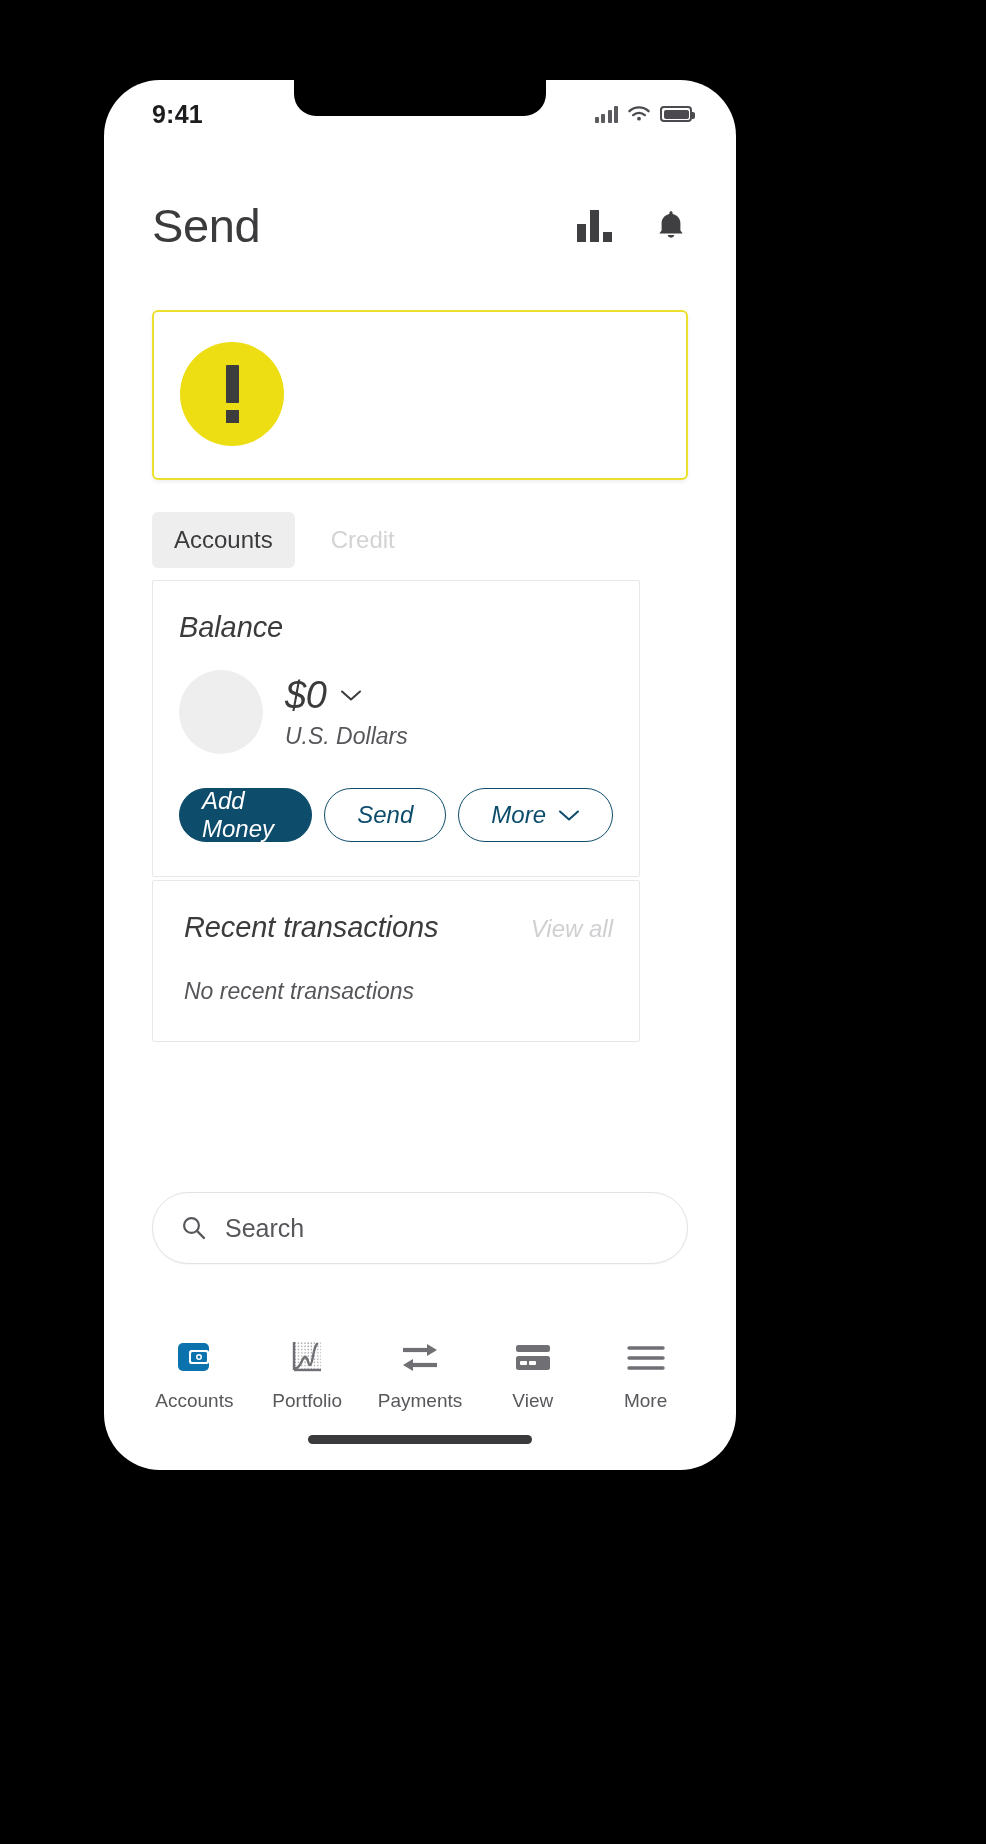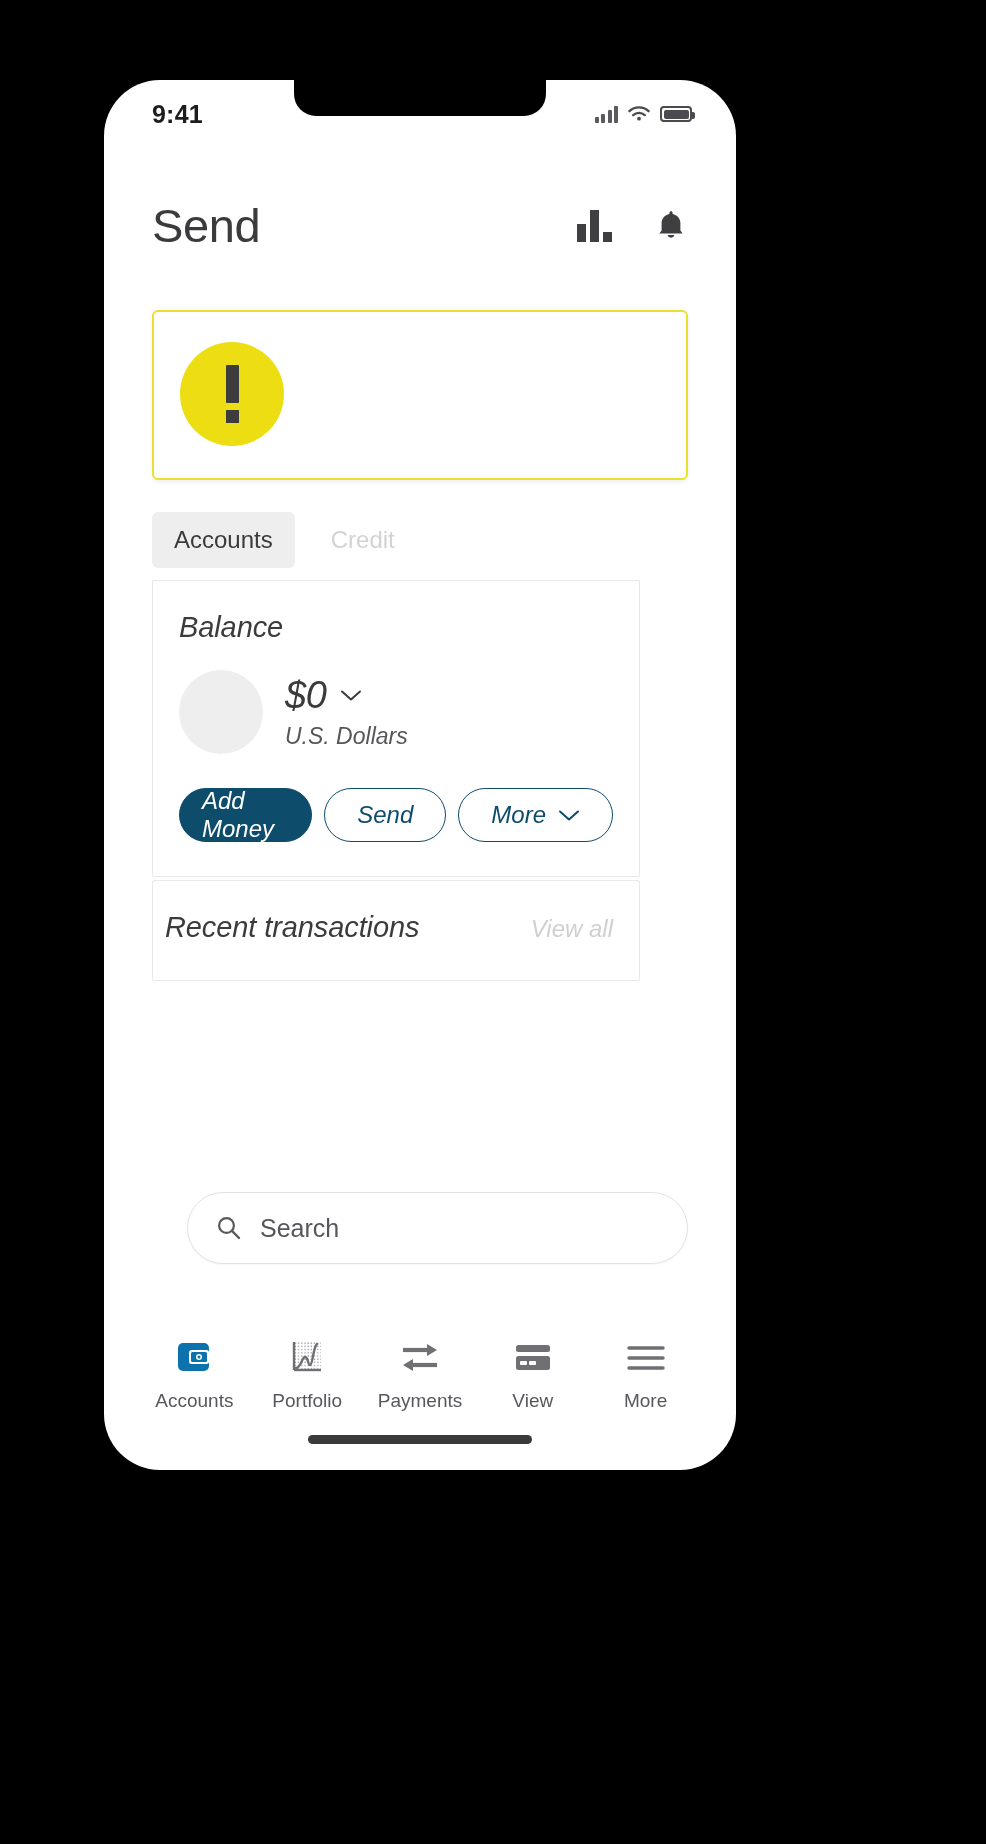--- a/index.html
+++ b/index.html
@@ -171,31 +171,30 @@
     height: 54px;
   }
   .btn-primary {
     background: #0d4c6b; color: #ffffff; padding: 0 22px; border: 1px solid #0d4c6b;
   }
   .btn-outline {
     background: #ffffff; color: #0d4c6b; border: 1px solid #0d4c6b; padding: 0 32px;
   }
 
   
-  .tx-card { top: 800px; padding: 30px 26px 36px 12px; }
+  .tx-card { top: 800px; padding: 30px 26px 36px 31px; }
   .tx-head { display: flex; align-items: baseline; justify-content: space-between; }
   .tx-title { font-size: 29px; color: #3b3b3d; letter-spacing: -0.1px; }
   .tx-viewall { font-size: 24px; color: #d0d0d3; }
   .tx-empty { font-size: 23px; color: #56565a; margin-top: 34px; }
 
   
   .searchwrap {
     position: absolute; left: 0; right: 0; bottom: 190px;
     padding: 16px 48px;
-    margin-left: 35px;
   }
   .searchbar {
     height: 72px; border-radius: 40px;
     border: 1px solid #e2e2e4; background: #ffffff;
     display: flex; align-items: center; gap: 18px; padding: 0 28px;
     box-shadow: 0 1px 2px rgba(0,0,0,0.04);
   }
   .search-icon { width: 26px; height: 26px; flex: 0 0 auto; }
   .search-ph { font-size: 25px; color: #57575b; }
 
@@ -301,20 +300,21 @@
           </svg>
         </div>
       </div>
     </div>
 
     <div class="card tx-card">
       <div class="tx-head">
         <div class="tx-title">Recent transactions</div>
         <div class="tx-viewall">View all</div>
       </div>
+      <div class="tx-empty">No recent transactions</div>
     </div>
 
     <div class="searchwrap">
       <div class="searchbar">
         <svg class="search-icon" viewBox="0 0 26 26">
           <circle cx="10.5" cy="10.5" r="7.4" stroke="#58585c" stroke-width="2.2" fill="none"></circle>
           <path d="M16.2 16.2 23 23" stroke="#58585c" stroke-width="2.4" stroke-linecap="round"></path>
         </svg>
         <div class="search-ph">Search</div>
       </div>

